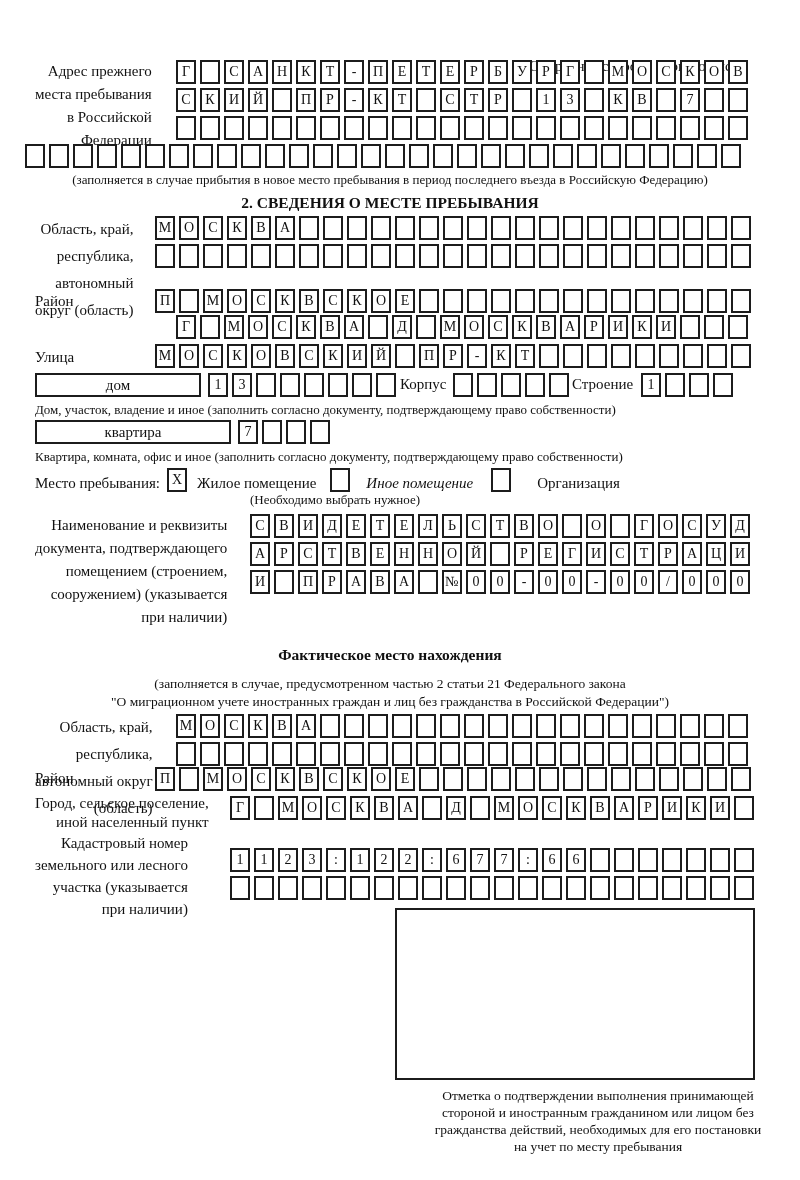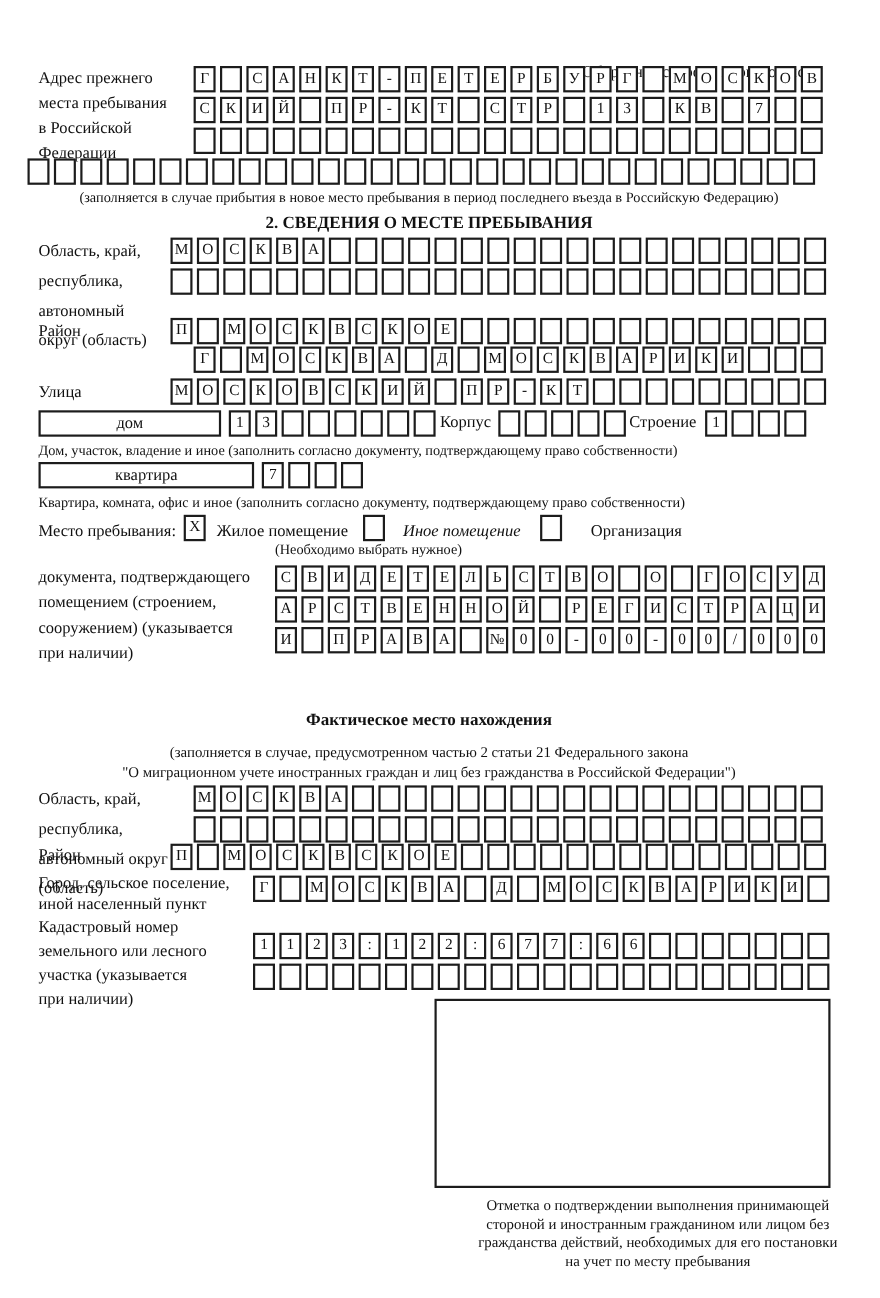--- a/index.html
+++ b/index.html
@@ -26,21 +26,21 @@
   }
   .widebox{
     position:absolute;
     box-sizing:border-box;
     border:2px solid #1c1c1c;
     height:24px;
     display:flex;align-items:center;justify-content:center;
     font-size:15px;
   }
   .label{font-size:15px;line-height:23px;}
-  .label .line{white-space:nowrap;}
+  .label .line{white-space:nowrap;text-align:right;}
   .lh27 .line{line-height:27px;}
   .lh19 .line{line-height:19px;}
   .lh22 .line{line-height:22px;}
   .caption{font-size:13px;white-space:nowrap;}
   .centered{left:0;width:780px;text-align:center;}
   .title{font-weight:bold;font-size:15.5px;}
   .inline-label{font-size:15px;white-space:nowrap;}
   .stay-row{position:absolute;display:flex;align-items:flex-end;}
   .stamp-caption{font-size:13.5px;text-align:center;}
   .stamp-caption .line{line-height:17px;white-space:nowrap;}
@@ -360,20 +360,21 @@
     <span class="cell" style="margin-left:7px;">X</span>
     <span class="inline-label" style="margin-left:10px;">Жилое помещение</span>
     <span class="cell" style="margin-left:14px;"></span>
     <span class="inline-label" style="margin-left:16px;font-style:italic;">Иное помещение</span>
     <span class="cell" style="margin-left:18px;"></span>
     <span class="inline-label" style="margin-left:26px;">Организация</span>
   </div>
   <div class="abs caption" style="left:35px;top:492px;width:600px;text-align:center;">(Необходимо выбрать нужное)</div>
 
   <div class="abs label" style="left:35px;top:514px;">
+      <div class="line">Наименование и реквизиты</div>
       <div class="line">документа, подтверждающего</div>
       <div class="line">помещением (строением,</div>
       <div class="line">сооружением) (указывается</div>
       <div class="line">при наличии)</div>
     </div>
   <div class="boxes" style="left:250px;top:514px;">
       <span class="cell">С</span>
       <span class="cell">В</span>
       <span class="cell">И</span>
       <span class="cell">Д</span>

